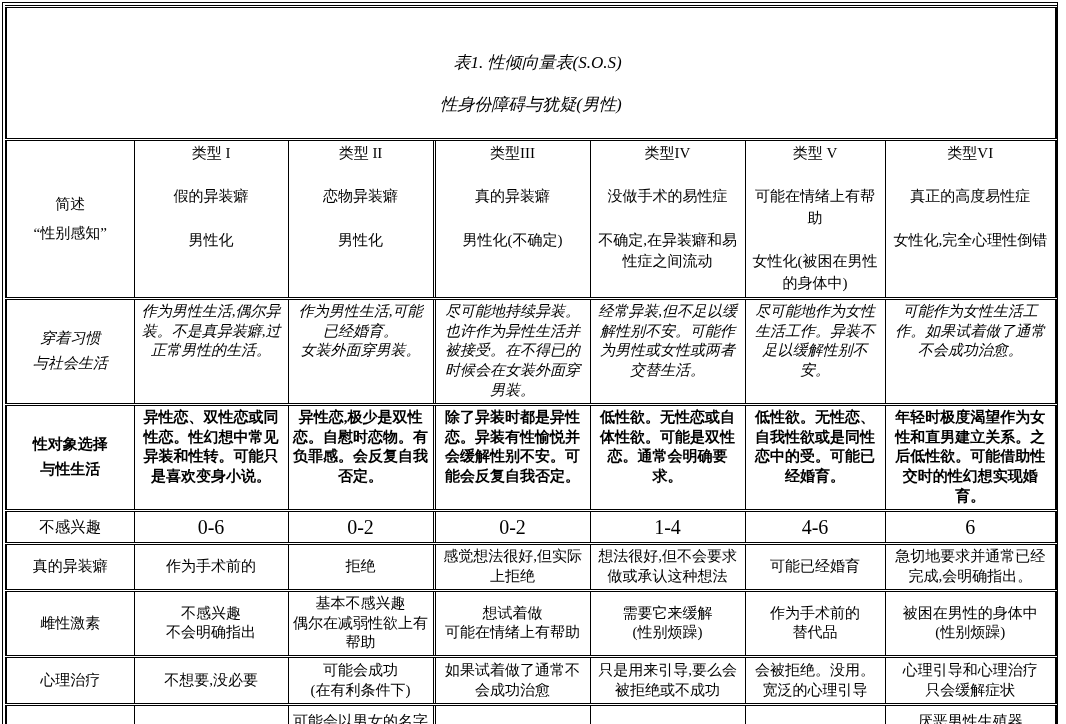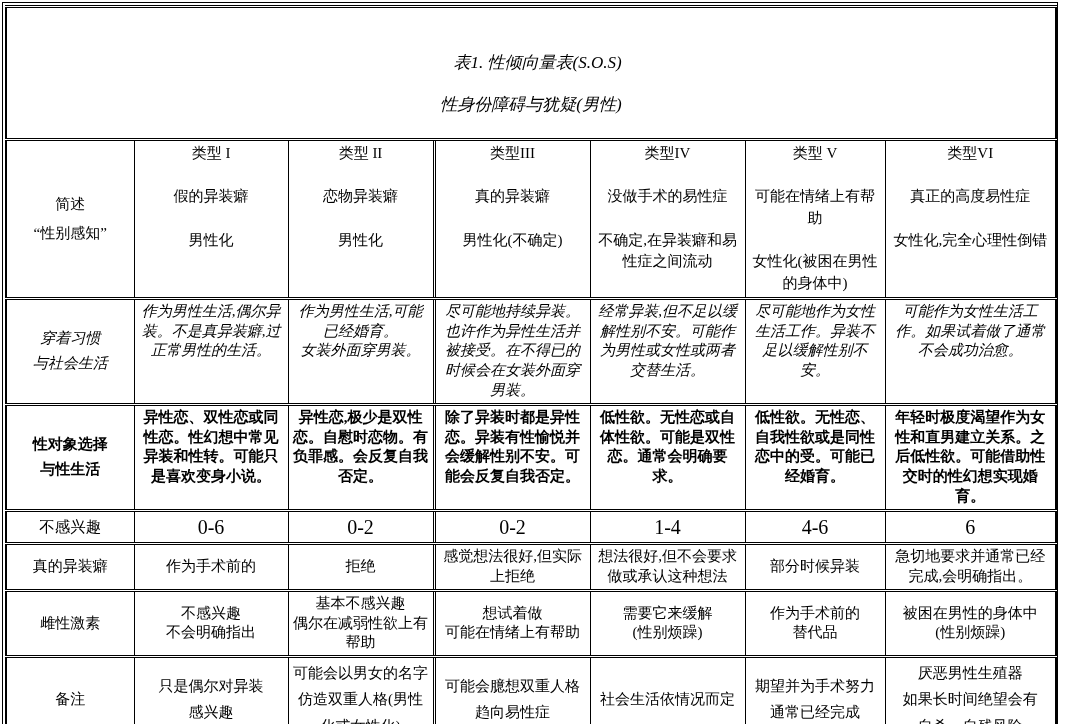--- a/index.html
+++ b/index.html
@@ -135,40 +135,52 @@
     <td>4-6</td>
     <td>6</td>
   </tr>
 
   <tr class="row-conversion">
     <td class="rowlabel">真的异装癖</td>
     <td>作为手术前的</td>
     <td>拒绝</td>
     <td class="gdl">感觉想法很好,但实际上拒绝</td>
     <td>想法很好,但不会要求做或承认这种想法</td>
-    <td>部分时候异装</td>
+    <td>可能已经婚育</td>
     <td>急切地要求并通常已经完成,会明确指出。</td>
   </tr>
 
   <tr class="row-estrogen">
     <td class="rowlabel">雌性激素</td>
     <td>不感兴趣
 不会明确指出</td>
     <td>基本不感兴趣
 偶尔在减弱性欲上有帮助</td>
     <td class="gdl">想试着做
 可能在情绪上有帮助</td>
     <td>需要它来缓解
 (性别烦躁)</td>
     <td>作为手术前的
 替代品</td>
     <td>被困在男性的身体中
 (性别烦躁)</td>
   </tr>
 
+  <tr class="row-psycho">
+    <td class="rowlabel">心理治疗</td>
+    <td>不想要,没必要</td>
+    <td>可能会成功
+(在有利条件下)</td>
+    <td class="gdl">如果试着做了通常不会成功治愈</td>
+    <td>只是用来引导,要么会被拒绝或不成功</td>
+    <td>会被拒绝。没用。
+宽泛的心理引导</td>
+    <td>心理引导和心理治疗
+只会缓解症状</td>
+  </tr>
 
   <tr class="row-remarks">
     <td class="rowlabel">备注</td>
     <td>只是偶尔对异装
 感兴趣</td>
     <td>可能会以男女的名字仿造双重人格(男性化或女性化)</td>
     <td class="gdl">可能会臆想双重人格
 趋向易性症</td>
     <td>社会生活依情况而定</td>
     <td>期望并为手术努力

